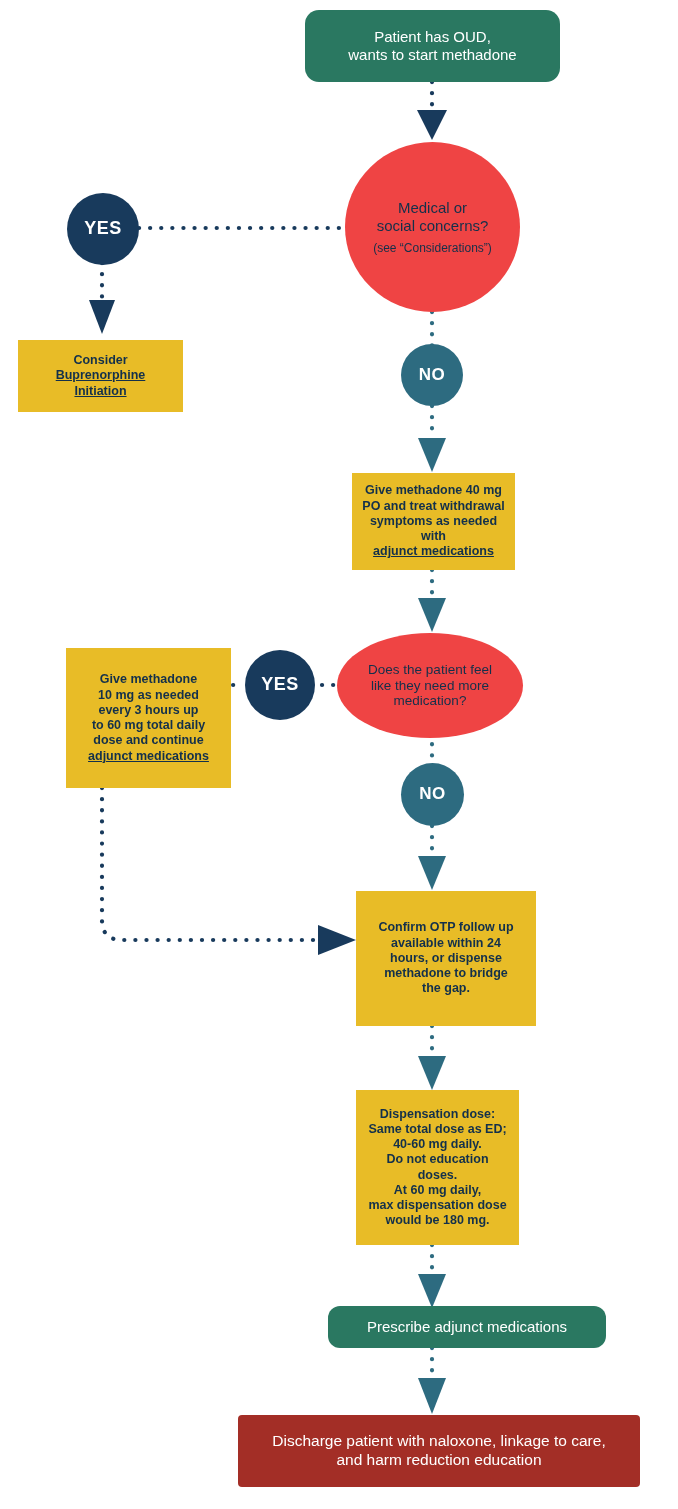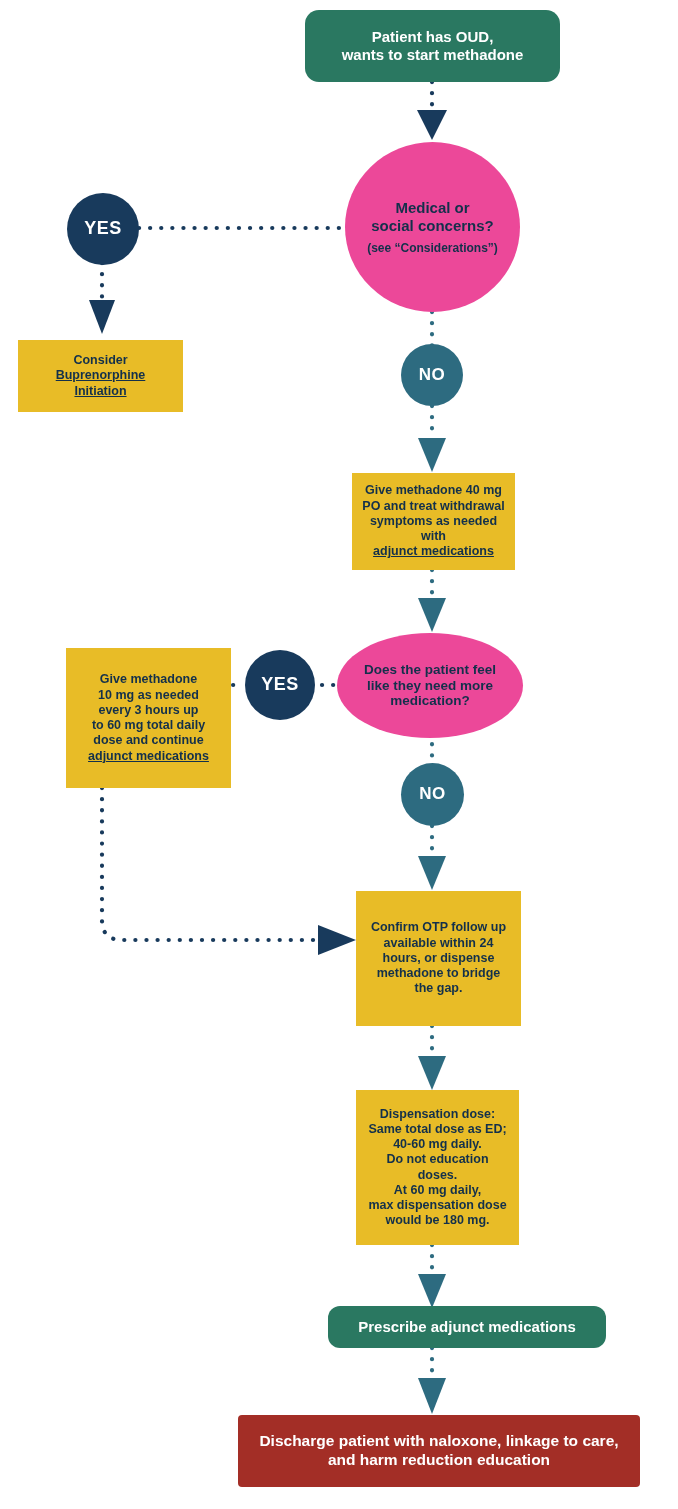--- a/index.html
+++ b/index.html
@@ -24,40 +24,40 @@
     align-items: center;
     justify-content: center;
     text-align: center;
     line-height: 1.22;
   }
   
   .pill {
     background: #2a7861;
     color: #ffffff;
     border-radius: 14px;
-    font-weight: bold;
+    font-weight: normal;
     font-size: 15px;
     padding: 6px 14px;
   }
   .pill.red {
     background: #a32e26;
   }
   
   .boxy {
     background: #e8bc27;
     color: #13304b;
     font-weight: bold;
     font-size: 12.5px;
     padding: 8px 10px;
   }
   
   .decision {
-    background: #ec4899;
+    background: #ef4444;
     color: #13304b;
-    font-weight: bold;
+    font-weight: normal;
     border-radius: 50%;
     text-align: center;
   }
   .decision .q {
     font-size: 15px;
     line-height: 1.18;
   }
   .decision .sub {
     font-size: 12px;
     display: block;
@@ -207,21 +207,21 @@
     <div>
       <span>Give methadone</span><br>
       <span>10 mg as needed</span><br>
       <span>every 3 hours up</span><br>
       <span>to 60 mg total daily</span><br>
       <span>dose and continue</span><br>
       <span class="u">adjunct medications</span>
     </div>
   </div>
 
-  <div class="node boxy" style="left:356px; top:891px; width:165px; height:135px;">
+  <div class="node boxy" style="left:356px; top:891px; width:180px; height:135px;">
     <div>
       <span>Confirm OTP follow up</span><br>
       <span>available within 24</span><br>
       <span>hours, or dispense</span><br>
       <span>methadone to bridge</span><br>
       <span>the gap.</span>
     </div>
   </div>
 
   <div class="node boxy" style="left:356px; top:1090px; width:163px; height:155px;">

